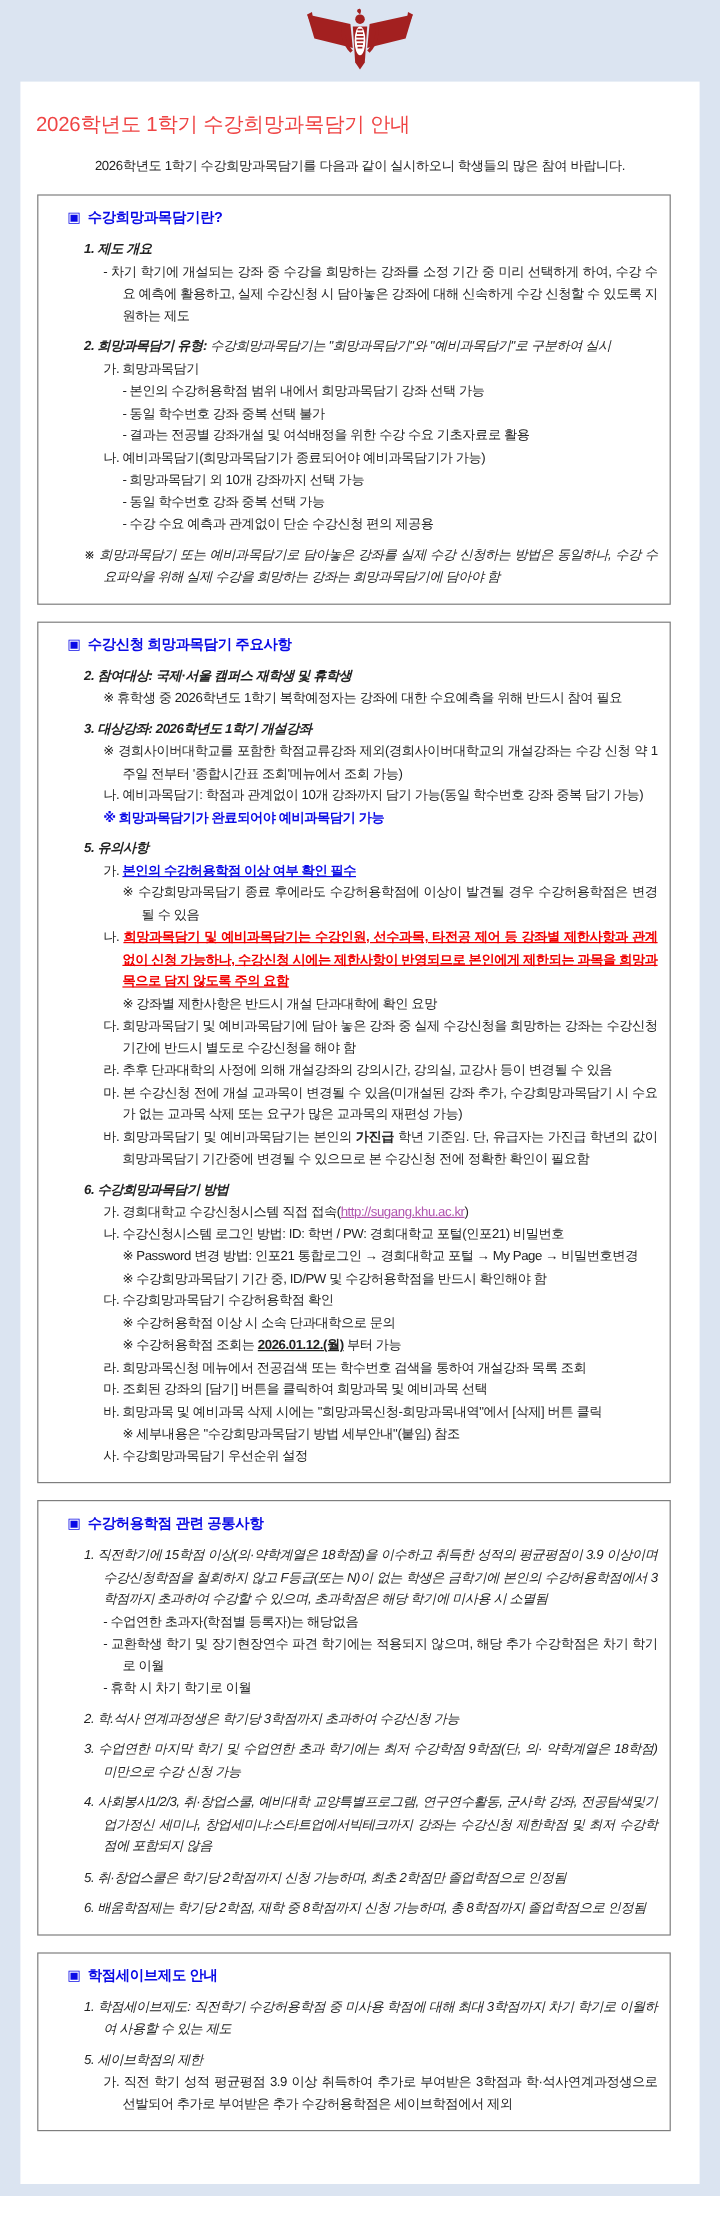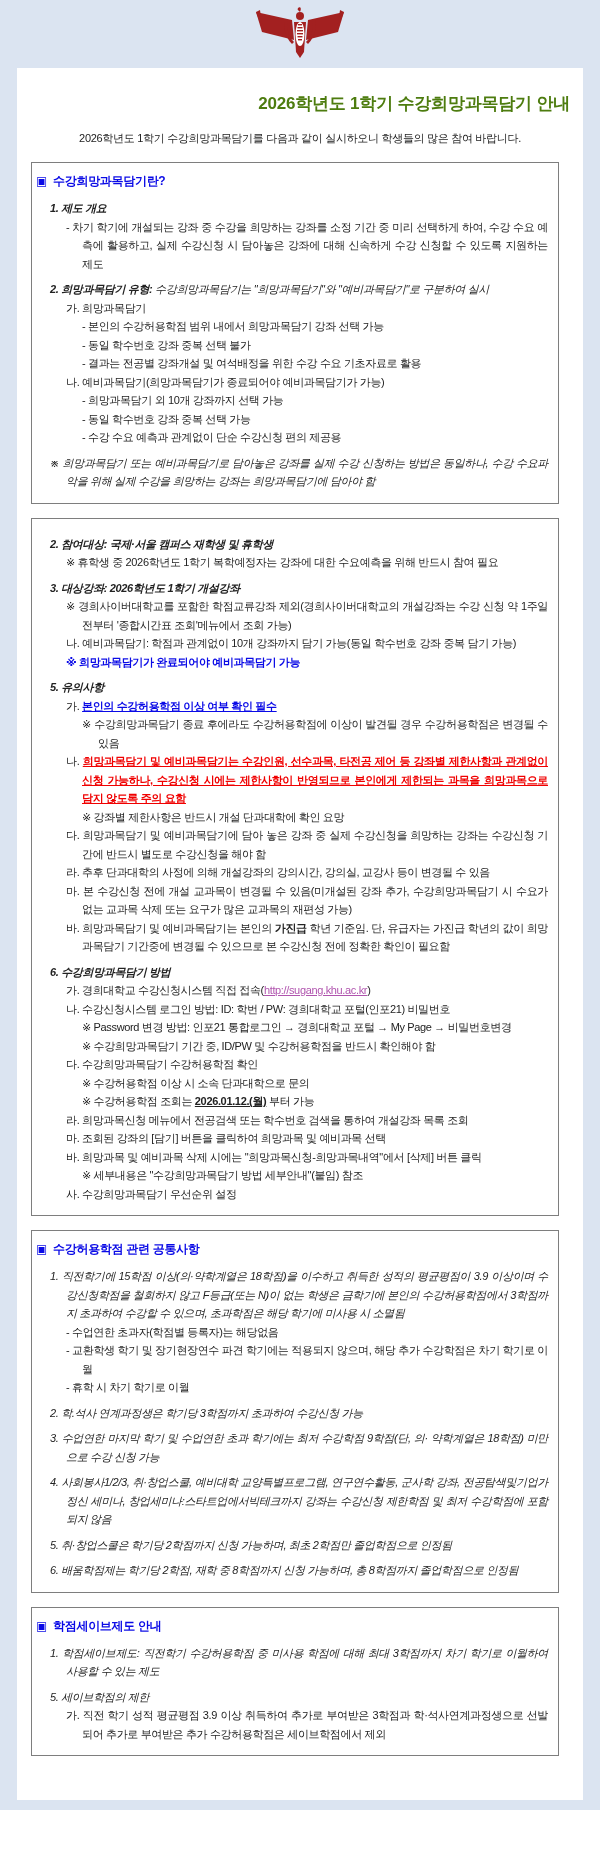--- a/index.html
+++ b/index.html
@@ -16,30 +16,30 @@
     box-sizing:border-box;
   }
   .emblem-wrap { text-align:center; height:58px; line-height:0; }
   .card {
     background:#ffffff;
     margin:4px 17px 0 17px;
     padding:16px 13px 30px 13px;
     box-sizing:border-box;
   }
   .title {
-    font-size:17px; font-weight:bold; text-align:right;
-    margin:8px 0 16px 0; color:#4d7c0f; letter-spacing:-0.2px;
+    font-size:17px; font-weight:normal; text-align:left;
+    margin:8px 0 16px 0; color:#ef4444; letter-spacing:-0.2px;
   }
   .intro {
     font-size:11px; text-align:center; margin:0 0 16px 0; color:#222;
     letter-spacing:-0.3px;
   }
   .box {
     border:1px solid #7e7e7e;
-    padding:9px 10px 12px 4px;
+    padding:9px 10px 12px 24px;
     margin:0 11px 14px 1px;
   }
   .sec-h {
     font-size:12px; font-weight:bold; color:#0a0ae6;
     margin:1px 0 9px 0; letter-spacing:-0.3px;
   }
   .sec-h .sq { margin-right:6px; font-size:12px; }
   .lines { font-size:11px; letter-spacing:-0.35px; }
   .line { line-height:18.5px; text-align:justify; }
   .line.gap { margin-top:7px; }
@@ -106,20 +106,23 @@
           <div class="line i3"><span class="s-n">- 결과는 전공별 강좌개설 및 여석배정을 위한 수강 수요 기초자료로 활용</span></div>
           <div class="line i2"><span class="s-n">나. 예비과목담기(희망과목담기가 종료되어야 예비과목담기가 가능)</span></div>
           <div class="line i3"><span class="s-n">- 희망과목담기 외 10개 강좌까지 선택 가능</span></div>
           <div class="line i3"><span class="s-n">- 동일 학수번호 강좌 중복 선택 가능</span></div>
           <div class="line i3"><span class="s-n">- 수강 수요 예측과 관계없이 단순 수강신청 편의 제공용</span></div>
           <div class="line i1 gap"><span class="s-n">※ 희망과목담기 또는 예비과목담기로 담아놓은 강좌를 실제 수강 신청하는 방법은 동일하나, 수강 수요파악을 위해 실제 수강을 희망하는 강좌는 희망과목담기에 담아야 함</span></div>
         </div>
     </section>
 
     <section class="box">
+      <div class="sec-h">
+        <span class="sq">▣</span><span>수강신청 희망과목담기 주요사항</span>
+      </div>
       <div class="lines">
           <div class="line i1 gap"><span class="s-b">2. 참여대상: 국제·서울 캠퍼스 재학생 및 휴학생</span></div>
           <div class="line i2"><span class="s-n">※ 휴학생 중 2026학년도 1학기 복학예정자는 강좌에 대한 수요예측을 위해 반드시 참여 필요</span></div>
           <div class="line i1 gap"><span class="s-b">3. 대상강좌: 2026학년도 1학기 개설강좌</span></div>
           <div class="line i2"><span class="s-n">※ 경희사이버대학교를 포함한 학점교류강좌 제외(경희사이버대학교의 개설강좌는 수강 신청 약 1주일 전부터 '종합시간표 조회'메뉴에서 조회 가능)</span></div>
           <div class="line i2"><span class="s-n">나. 예비과목담기: 학점과 관계없이 10개 강좌까지 담기 가능(동일 학수번호 강좌 중복 담기 가능)</span></div>
           <div class="line i2"><span class="s-bl">※ 희망과목담기가 완료되어야 예비과목담기 가능</span></div>
           <div class="line i1 gap"><span class="s-b">5. 유의사항</span></div>
           <div class="line i2"><span class="s-n">가. </span><span class="s-blu">본인의 수강허용학점 이상 여부 확인 필수</span></div>
           <div class="line i3"><span class="s-n">※ 수강희망과목담기 종료 후에라도 수강허용학점에 이상이 발견될 경우 수강허용학점은 변경될 수 있음</span></div>

